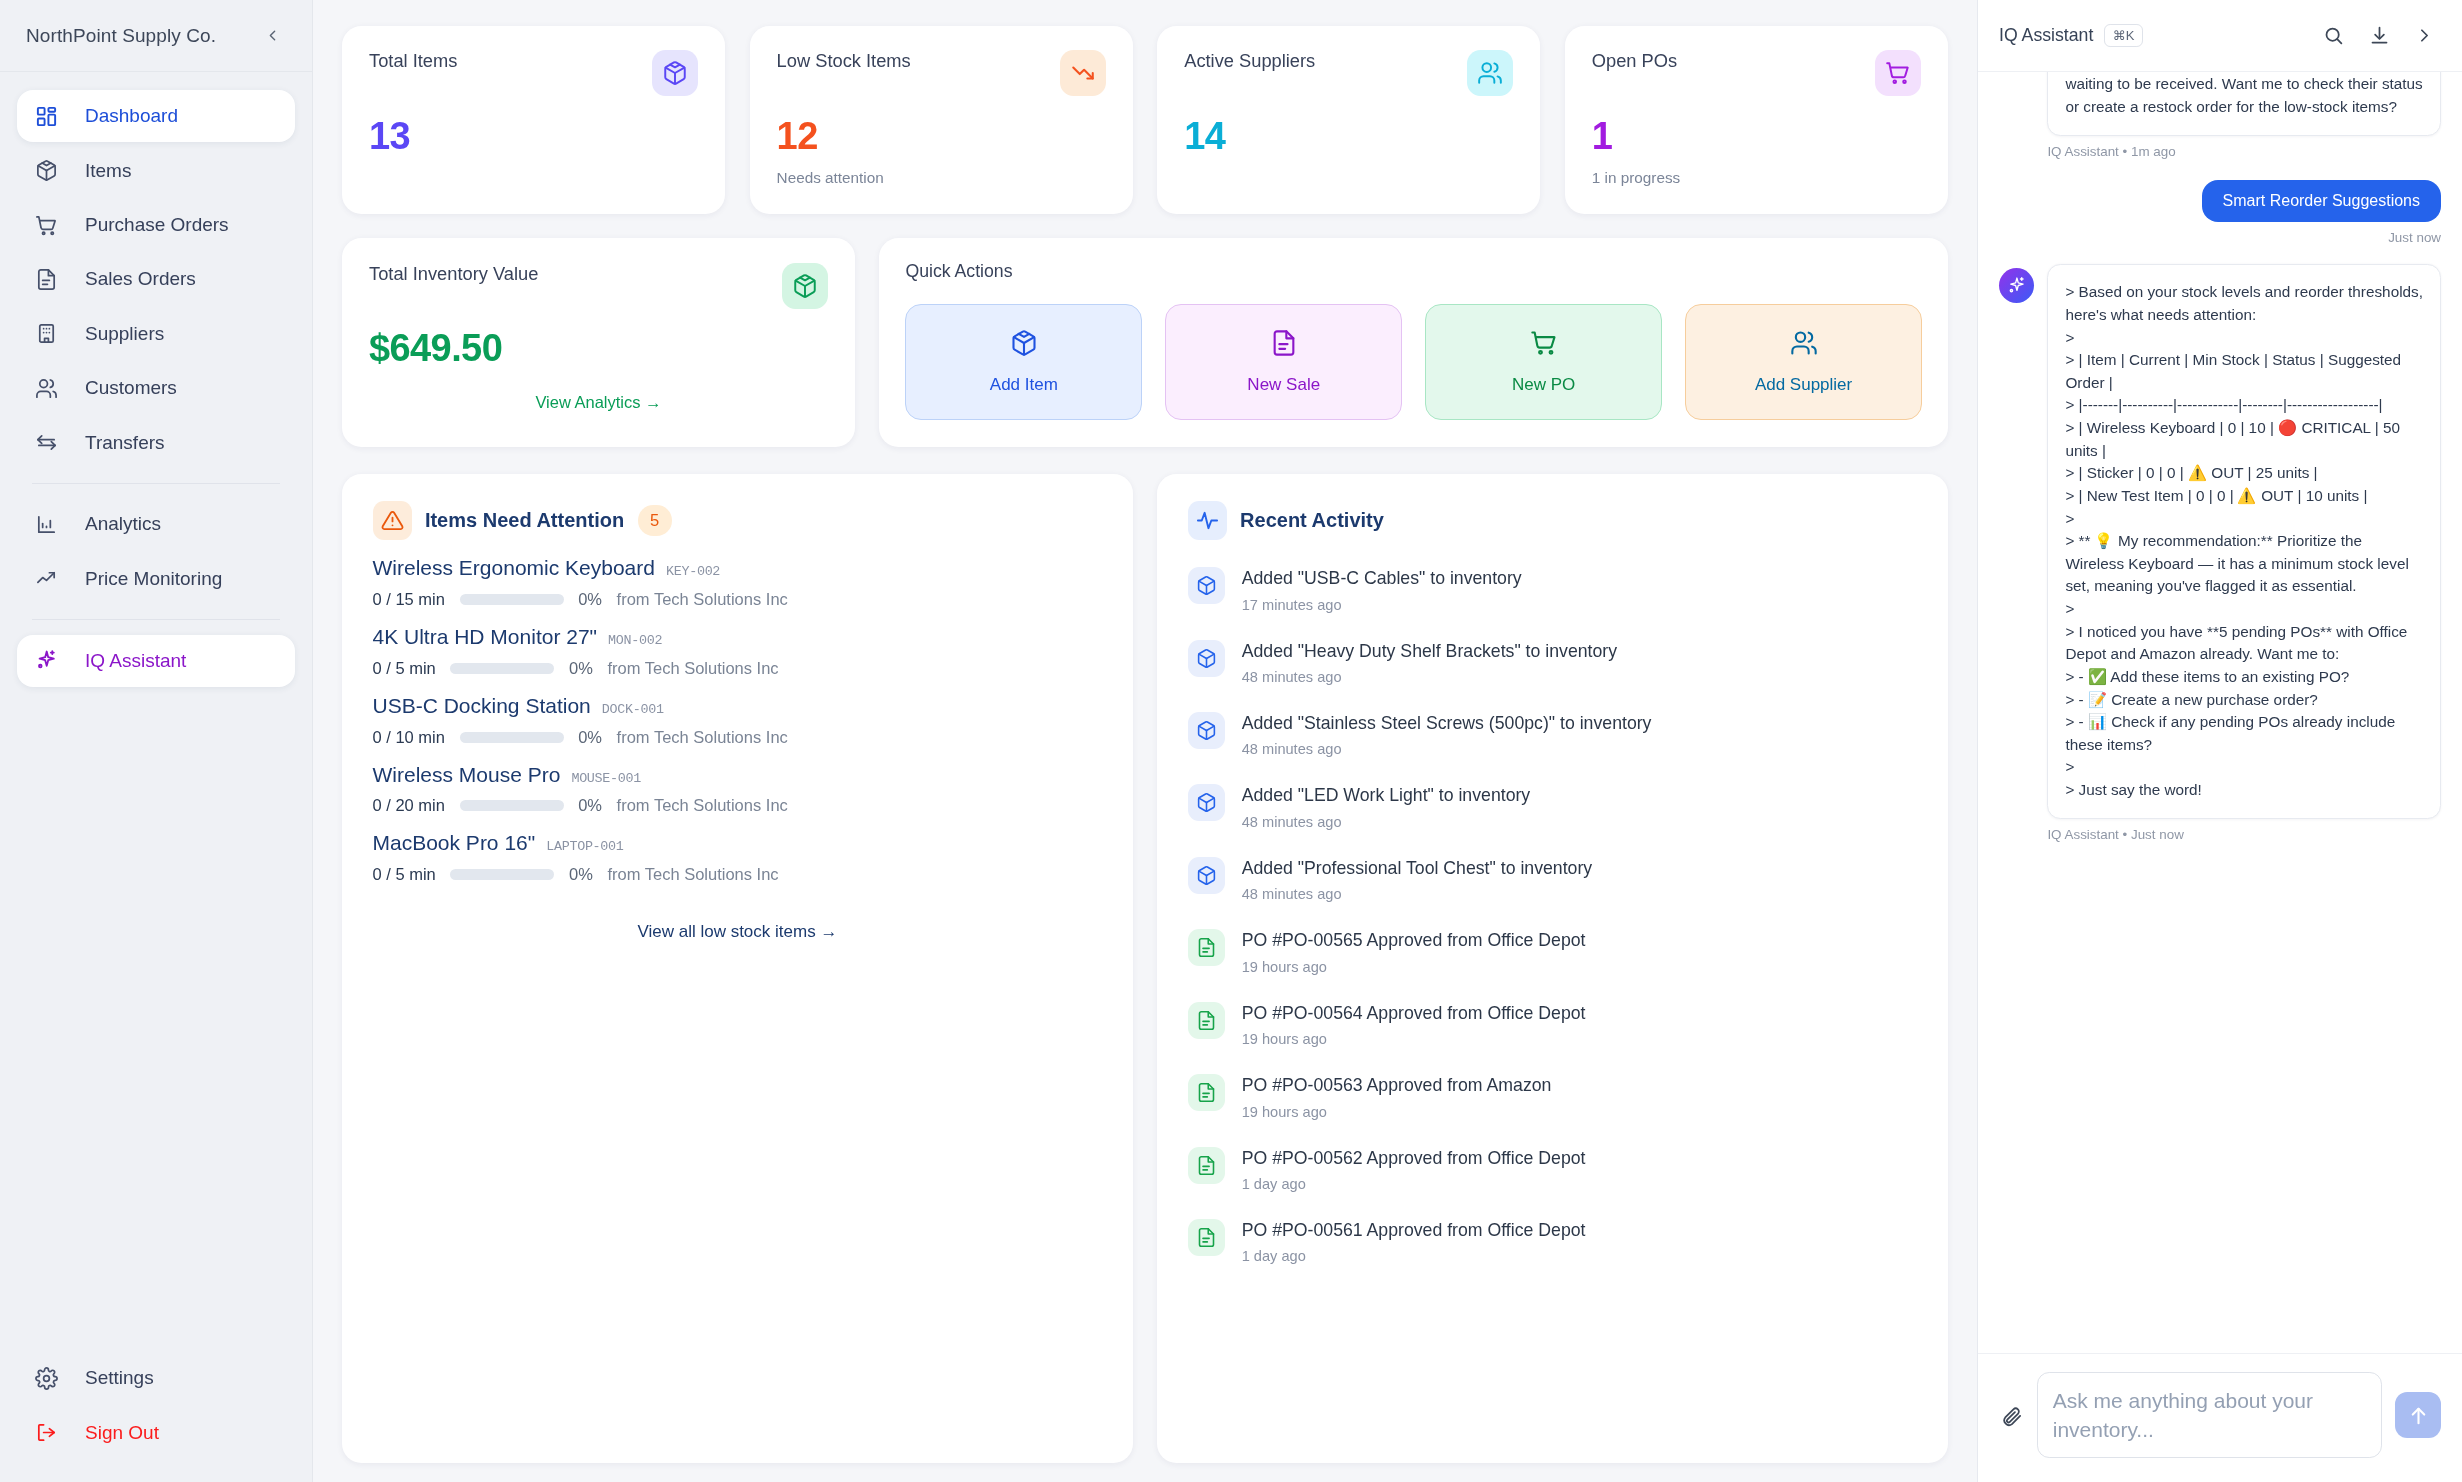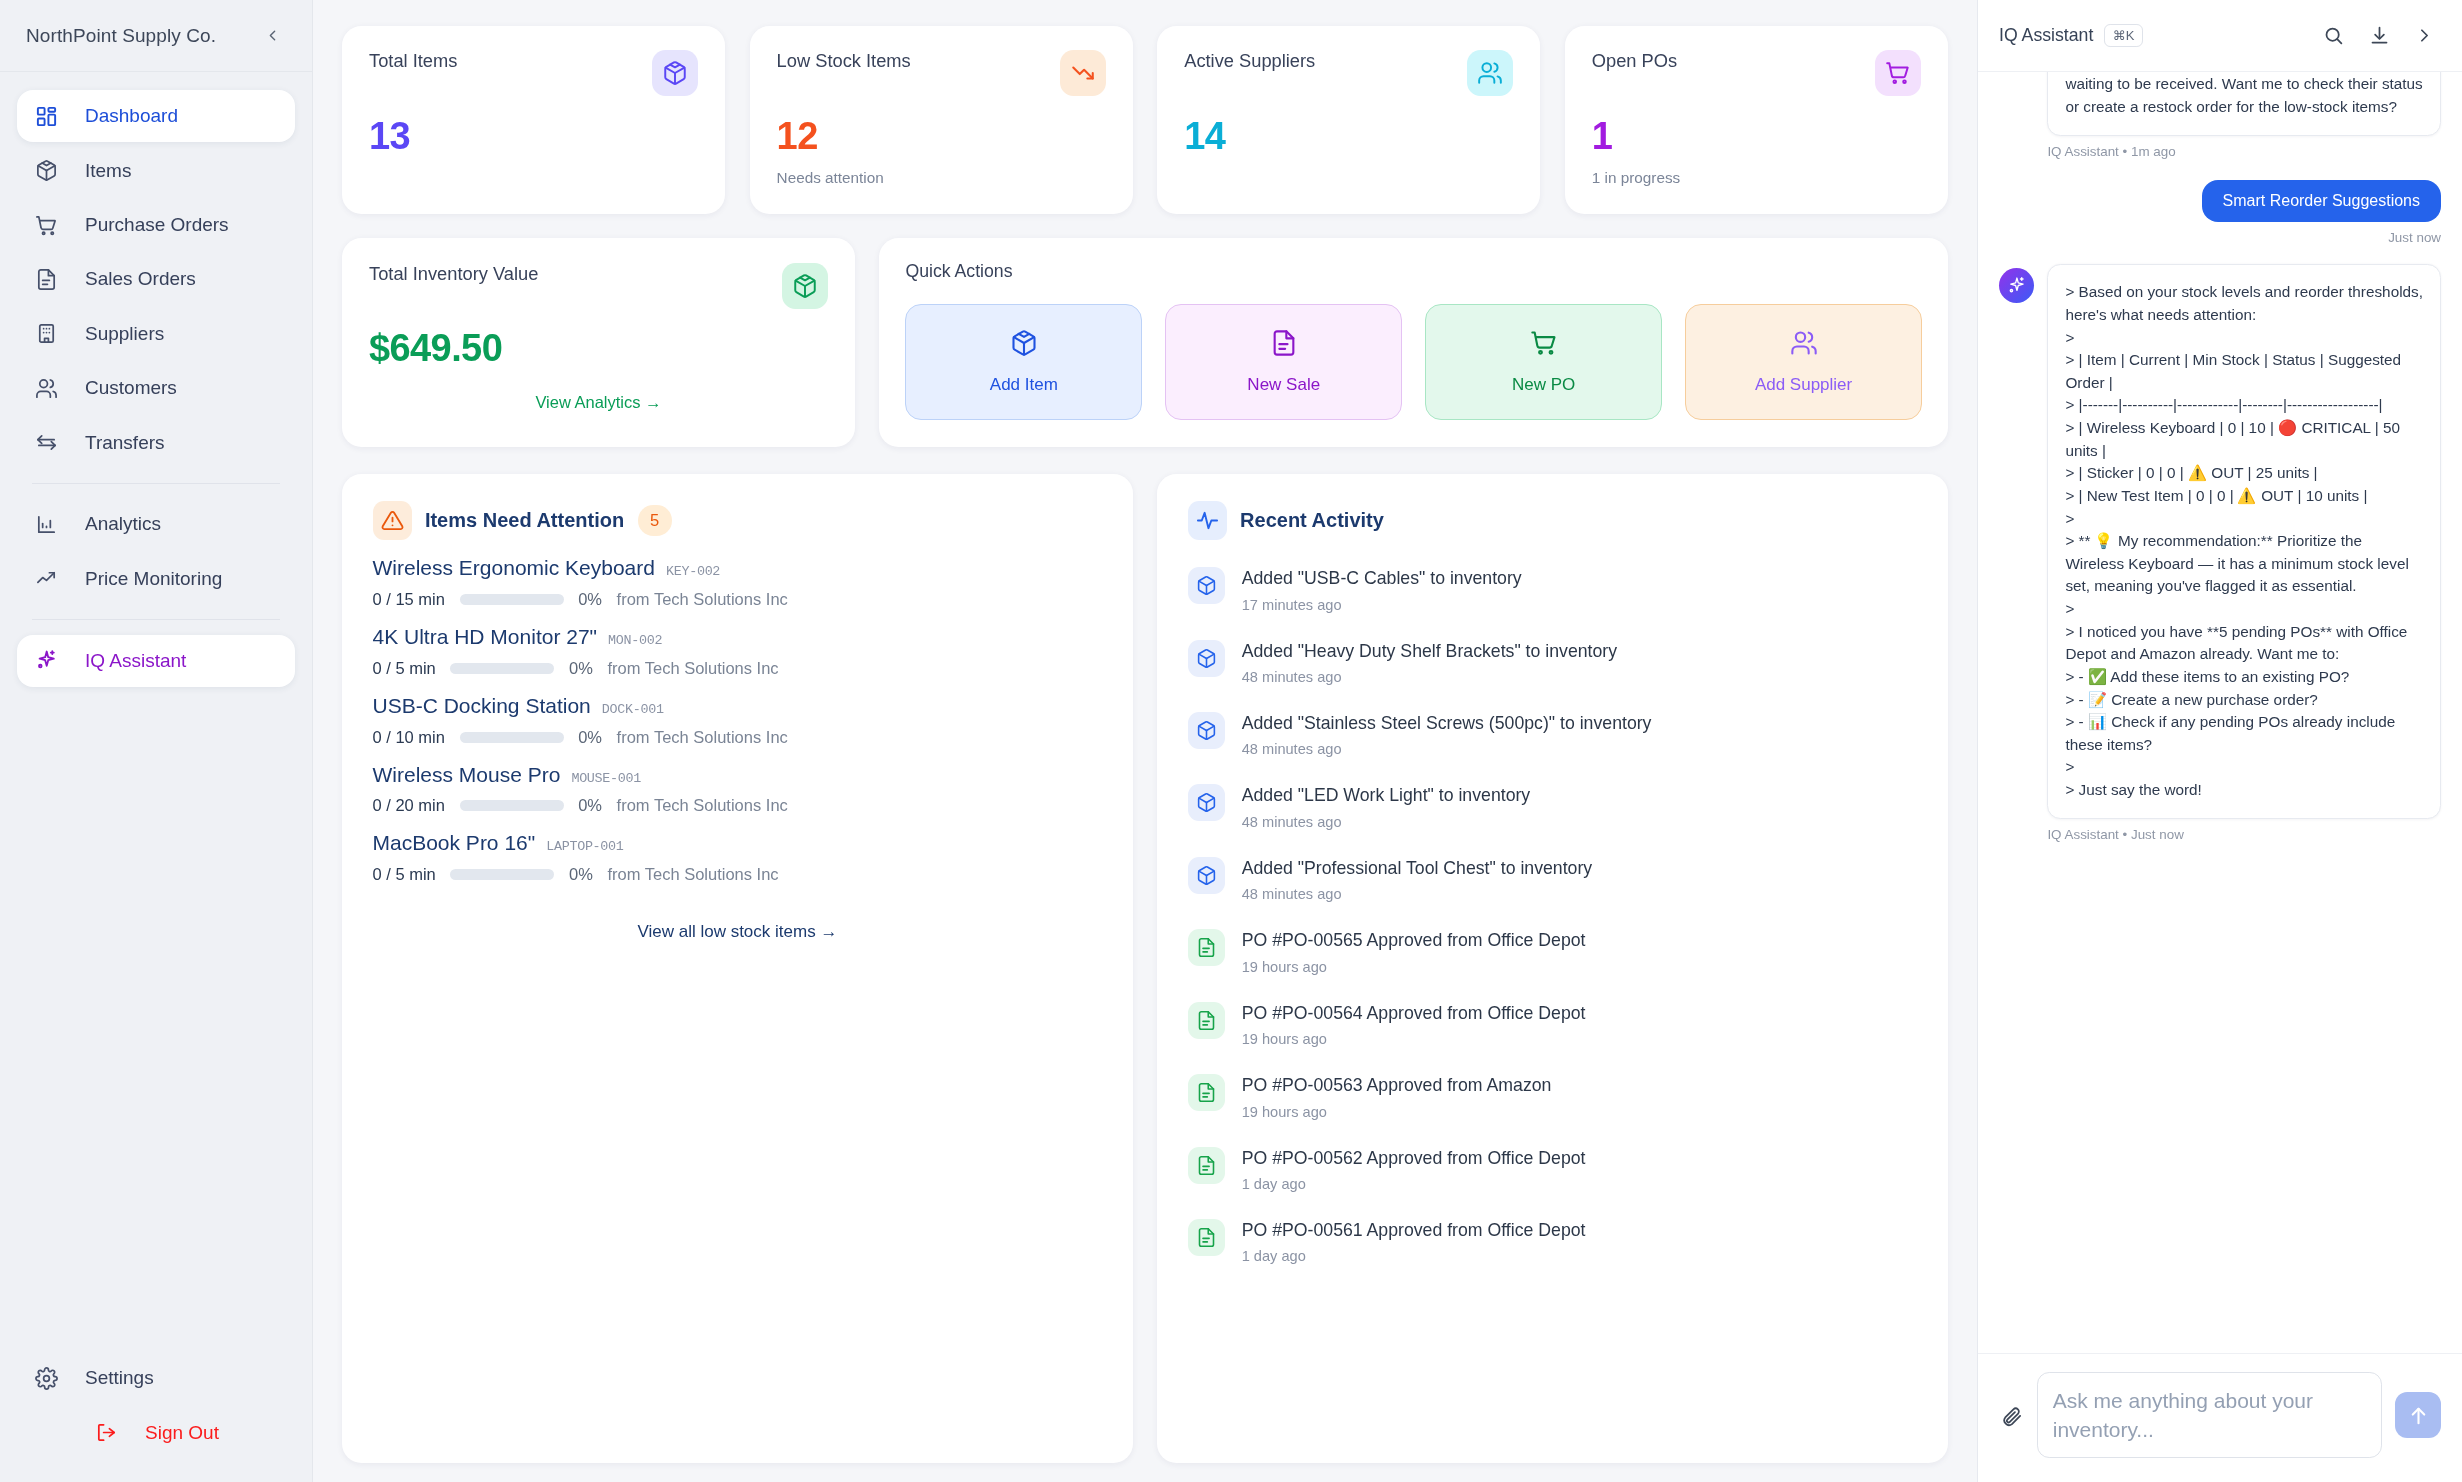--- a/index.html
+++ b/index.html
@@ -32,21 +32,21 @@
     height: 52px; padding: 0 16px; border-radius: 16px;
     color: #36405a; font-size: 19px; cursor: pointer; margin-bottom: 2.4px;
   }
   .sb-item .ico { width: 26px; height: 26px; flex:0 0 26px; display:flex; align-items:center; justify-content:center; color:#46506a; }
   .sb-item.active { background:#ffffff; color:#1d4ed8; box-shadow: 0 1.2px 6.1px rgba(35,50,90,.07); }
   .sb-item.active .ico { color:#1d4ed8; }
   .sb-item.aiactive { background:#ffffff; color:#8b16c9; box-shadow: 0 1.2px 6.1px rgba(35,50,90,.07); }
   .sb-item.aiactive .ico { color:#8b16c9; }
   .sb-sep { height:0.6px; background:#e0e3ea; margin: 14.6px 14.6px; }
   .sb-foot { padding: 0 17px 21px 17px; }
-  .sb-item.danger { color:#fb1c1c;justify-content:center; }
+  .sb-item.danger { color:#fb1c1c; }
   .sb-item.danger .ico { color:#fb1c1c; }
 
   
   .main { flex: 1 1 auto; padding: 26px 29px 0 29px; overflow: hidden; background:#f5f6f9;}
   .row { display: flex; gap: 24.4px; }
 
   .card { background:#fff; border-radius: 19.5px; box-shadow: 0 1.2px 6.1px rgba(30,41,80,.06); }
 
   .stat { flex:1 1 0; padding: 24.4px 27px 27px 27px; min-height: 153px; position:relative;}
   .stat-top { display:flex; align-items:flex-start; justify-content:space-between; }
@@ -380,21 +380,21 @@
 
           <div class="qa-btn" style="background:#e3f8ec;border:0.6px solid #a8e6c4;color:#0a8a44">
             <span><svg width="28" height="28" viewBox="0 0 24 24" fill="none" stroke="currentColor" stroke-width="1.8" stroke-linecap="round" stroke-linejoin="round">
                   <circle cx="9" cy="20" r="1.2"></circle>
                   <circle cx="18" cy="20" r="1.2"></circle>
                   <path d="M2 3h2l2.3 11.3a2 2 0 0 0 2 1.7h8.4a2 2 0 0 0 2-1.6L21 7H5"></path>
                 </svg></span>
             <span>New PO</span>
           </div>
 
-          <div class="qa-btn" style="background:#fdf0e1;border:0.6px solid #f6cd9c;color:#8b5cf6">
+          <div class="qa-btn" style="background:#fdf0e1;border:0.6px solid #f6cd9c;color:#0369a1">
             <span><svg width="28" height="28" viewBox="0 0 24 24" fill="none" stroke="currentColor" stroke-width="1.8" stroke-linecap="round" stroke-linejoin="round">
                   <path d="M16 21v-2a4 4 0 0 0-4-4H6a4 4 0 0 0-4 4v2"></path>
                   <circle cx="9" cy="7" r="4"></circle>
                   <path d="M22 21v-2a4 4 0 0 0-3-3.87"></path>
                   <path d="M16 3.13a4 4 0 0 1 0 7.75"></path>
                 </svg></span>
             <span>Add Supplier</span>
           </div>
         </div>
       </div>

